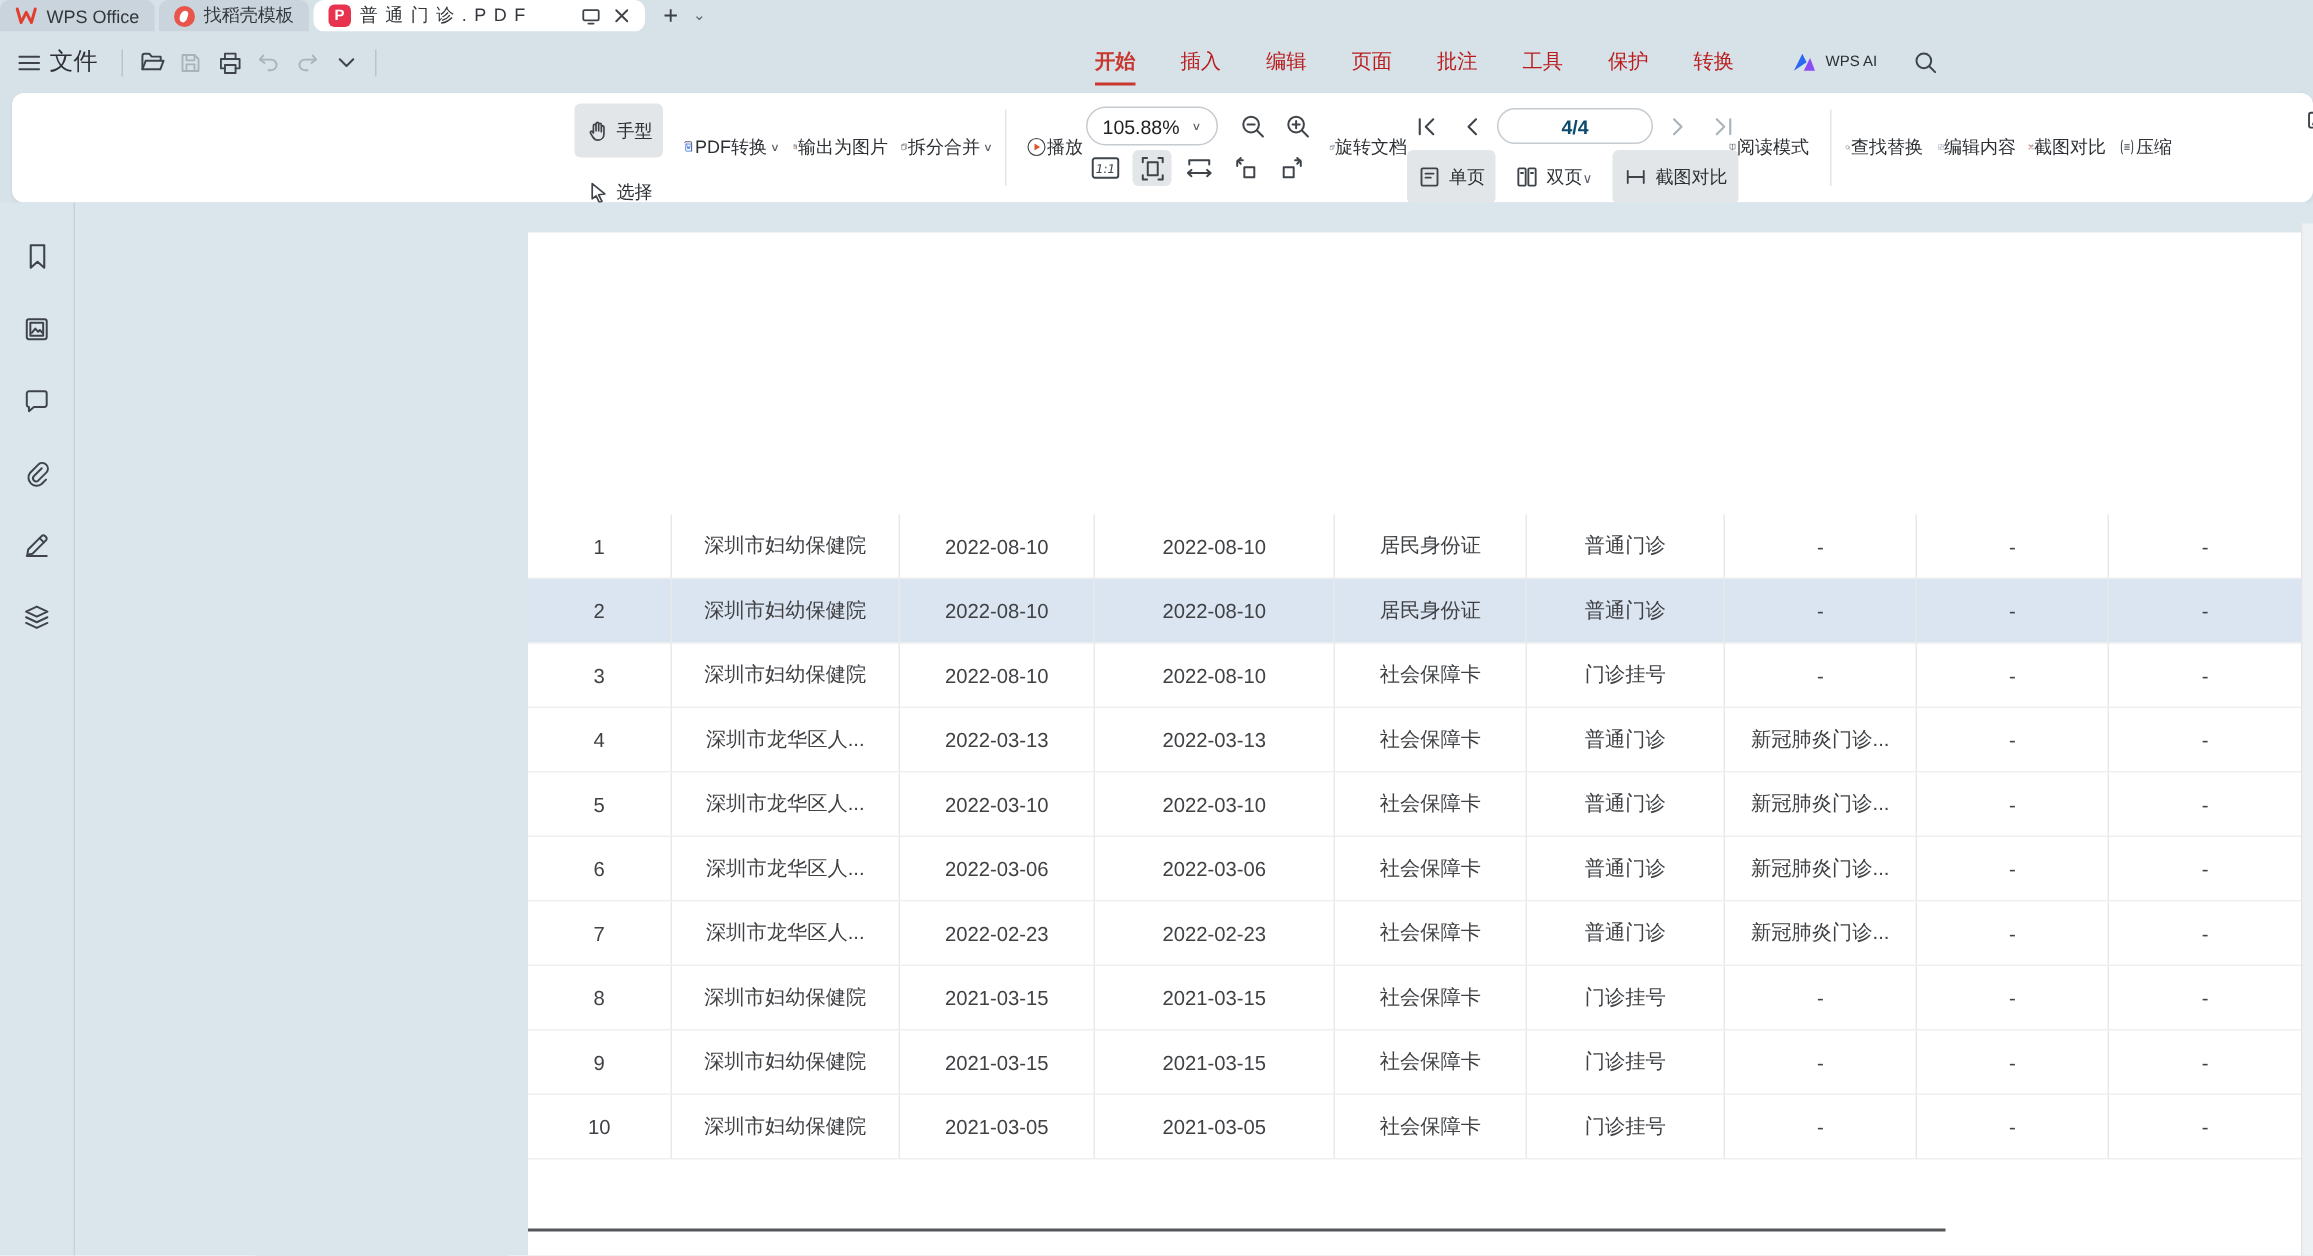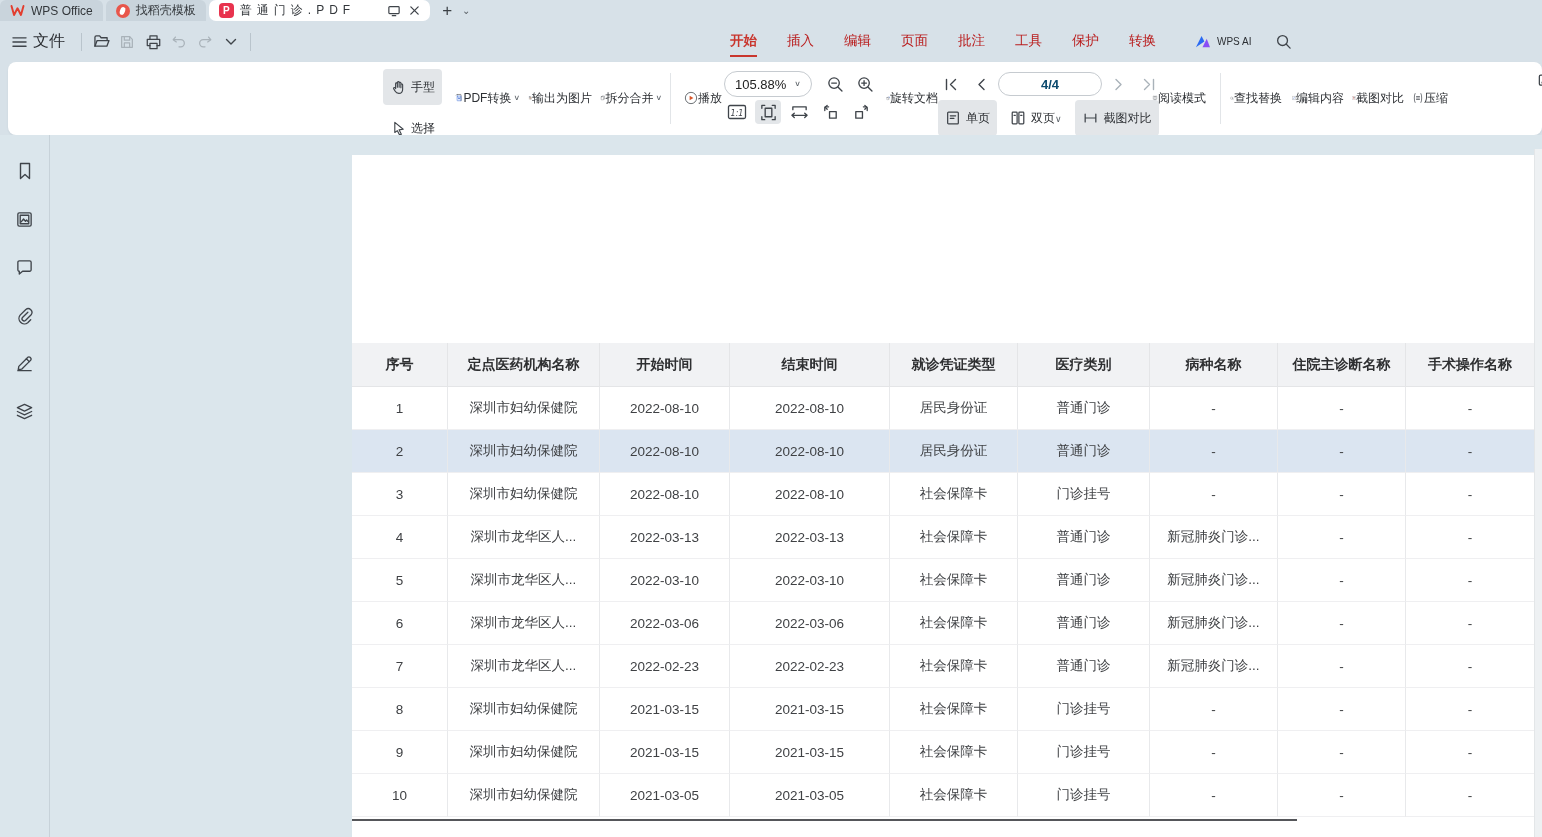--- a/index.html
+++ b/index.html
@@ -439,31 +439,20 @@
       <div class="rail-btn">
         <svg class="ic" width="19" height="19" viewBox="0 0 20 20">
             <path d="M10 2.5L17.5 6 10 9.5 2.5 6z"></path>
             <path d="M2.5 10L10 13.5 17.5 10M2.5 14L10 17.5 17.5 14"></path>
           </svg>
       </div>
     </div>
 
     <div class="page">
       <div class="rtable" id="rtable">
-          <div class="tr th-row">
-            <div>序号</div>
-            <div>定点医药机构名称</div>
-            <div>开始时间</div>
-            <div>结束时间</div>
-            <div>就诊凭证类型</div>
-            <div>医疗类别</div>
-            <div>病种名称</div>
-            <div>住院主诊断名称</div>
-            <div>手术操作名称</div>
-          </div>
           <div class="tr">
             <div>1</div>
             <div>深圳市妇幼保健院</div>
             <div>2022-08-10</div>
             <div>2022-08-10</div>
             <div>居民身份证</div>
             <div>普通门诊</div>
             <div>-</div>
             <div>-</div>
             <div>-</div>

